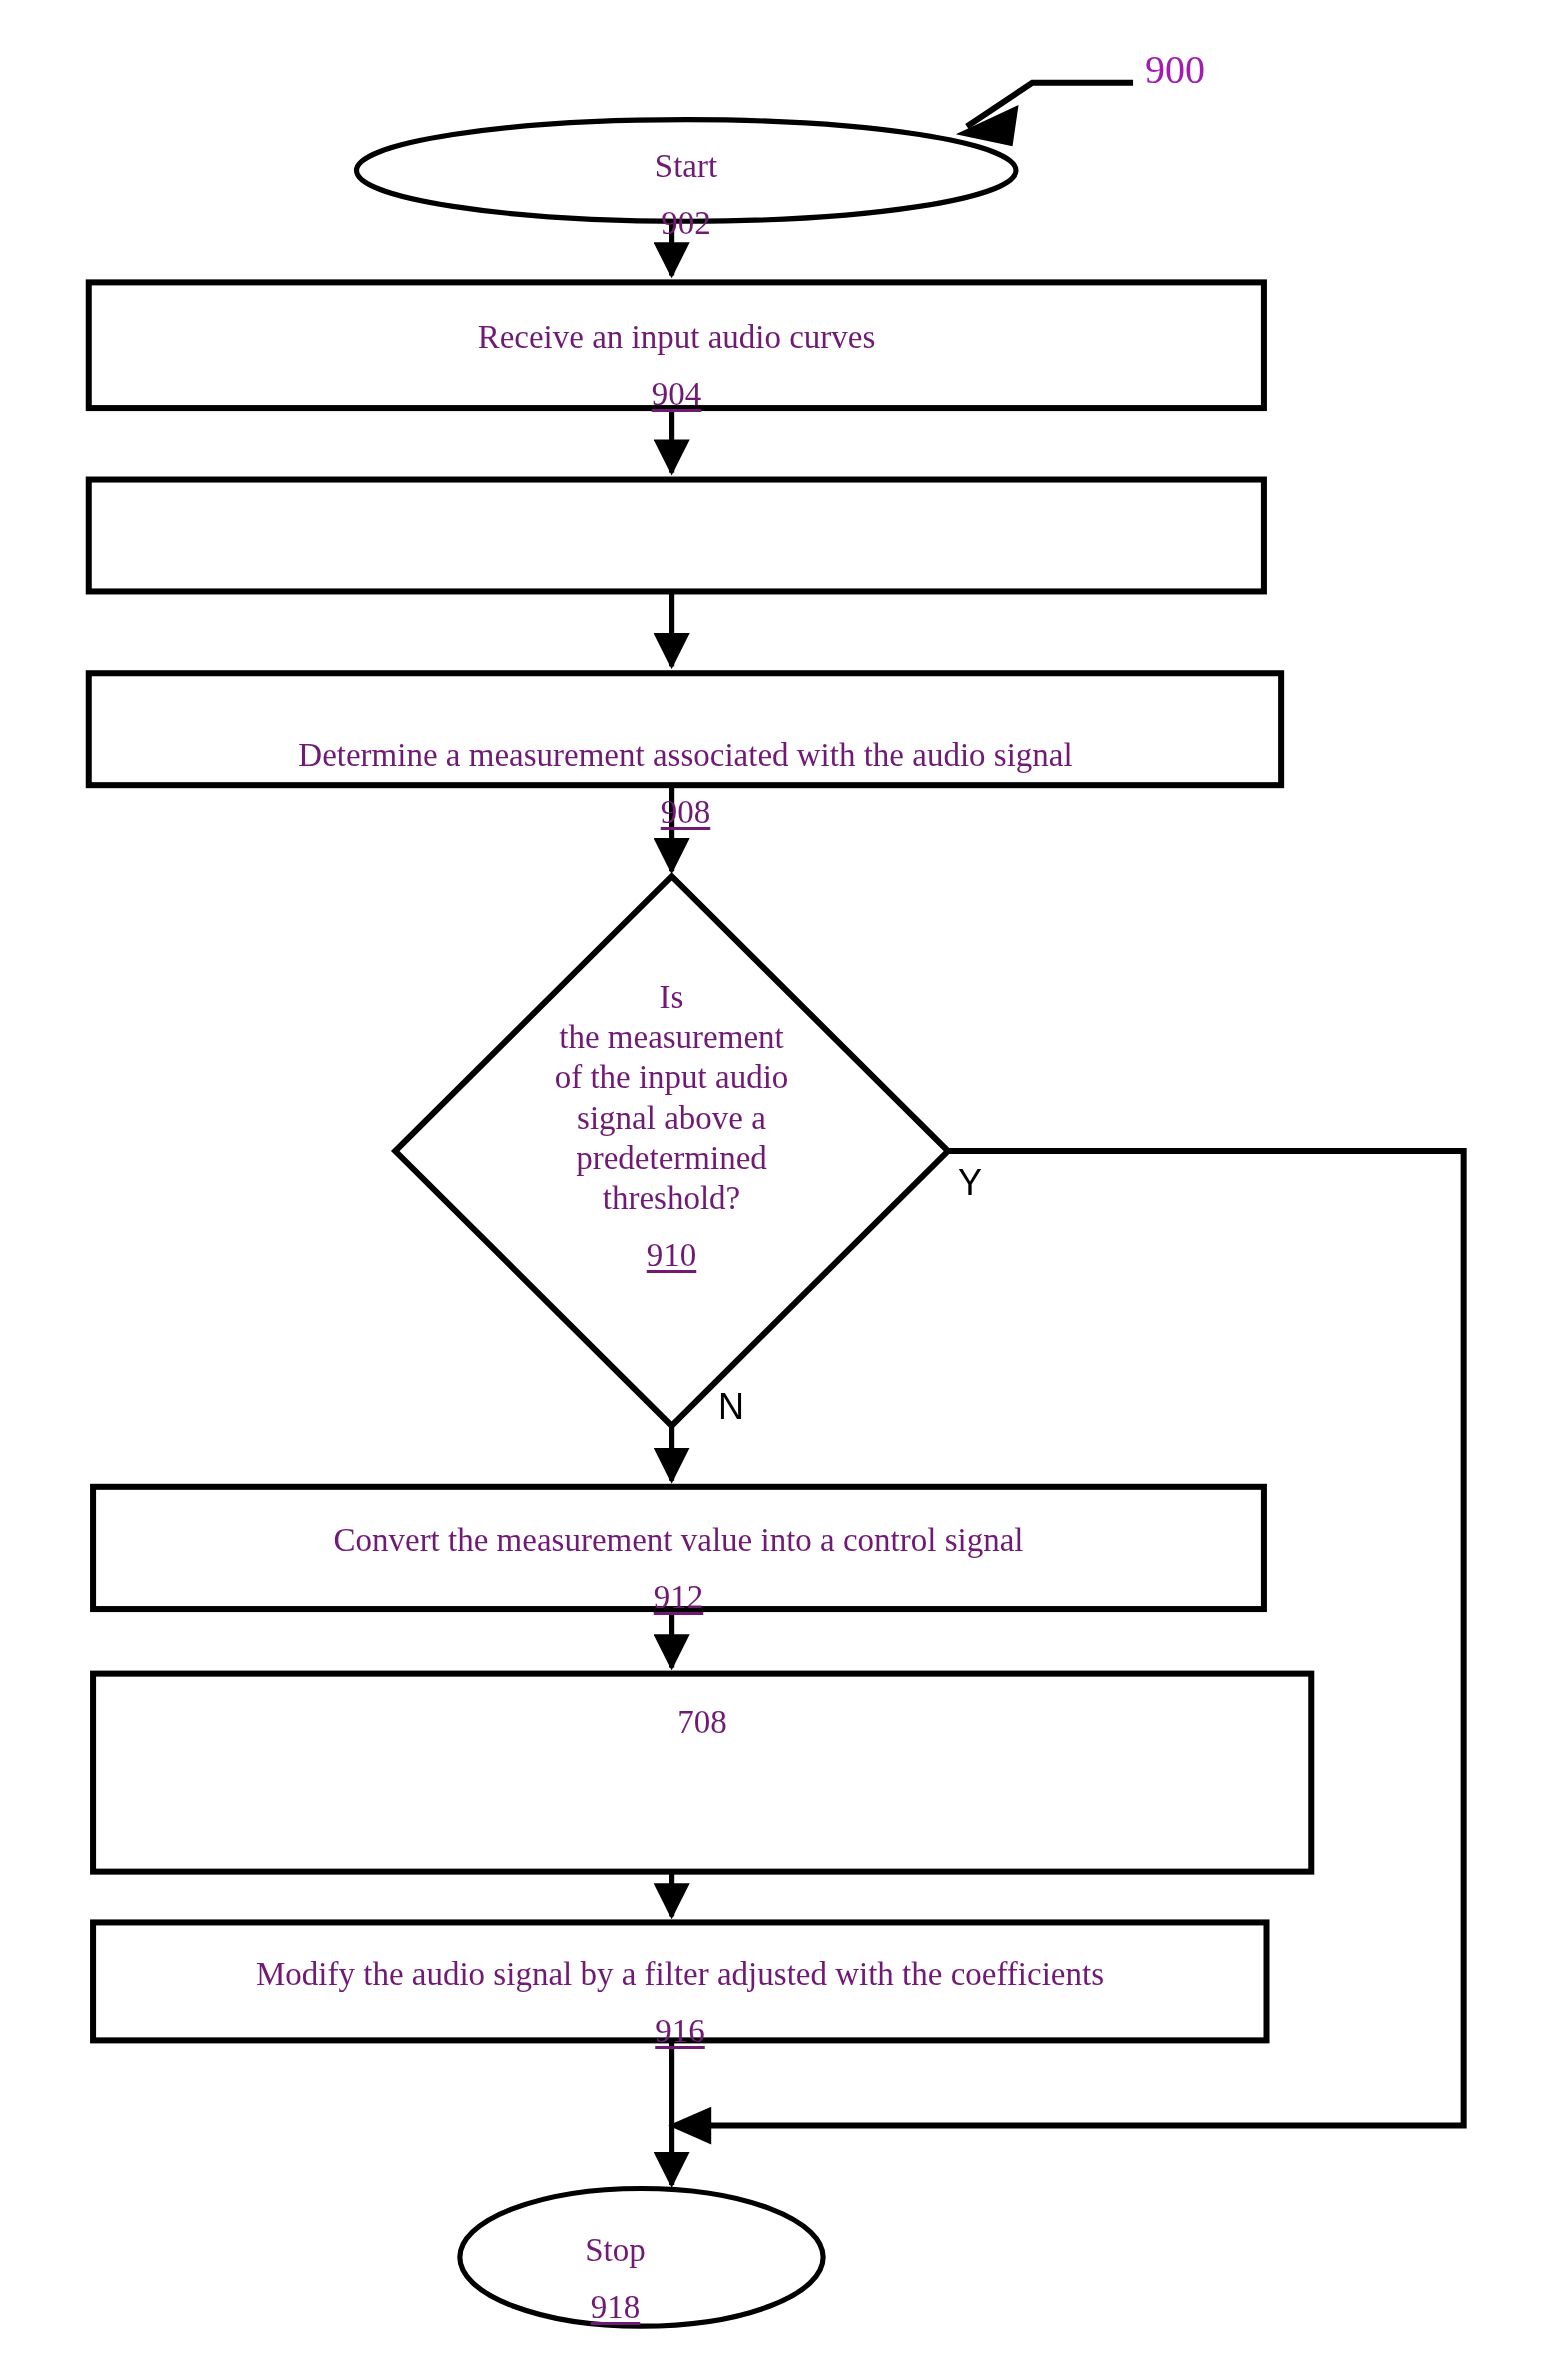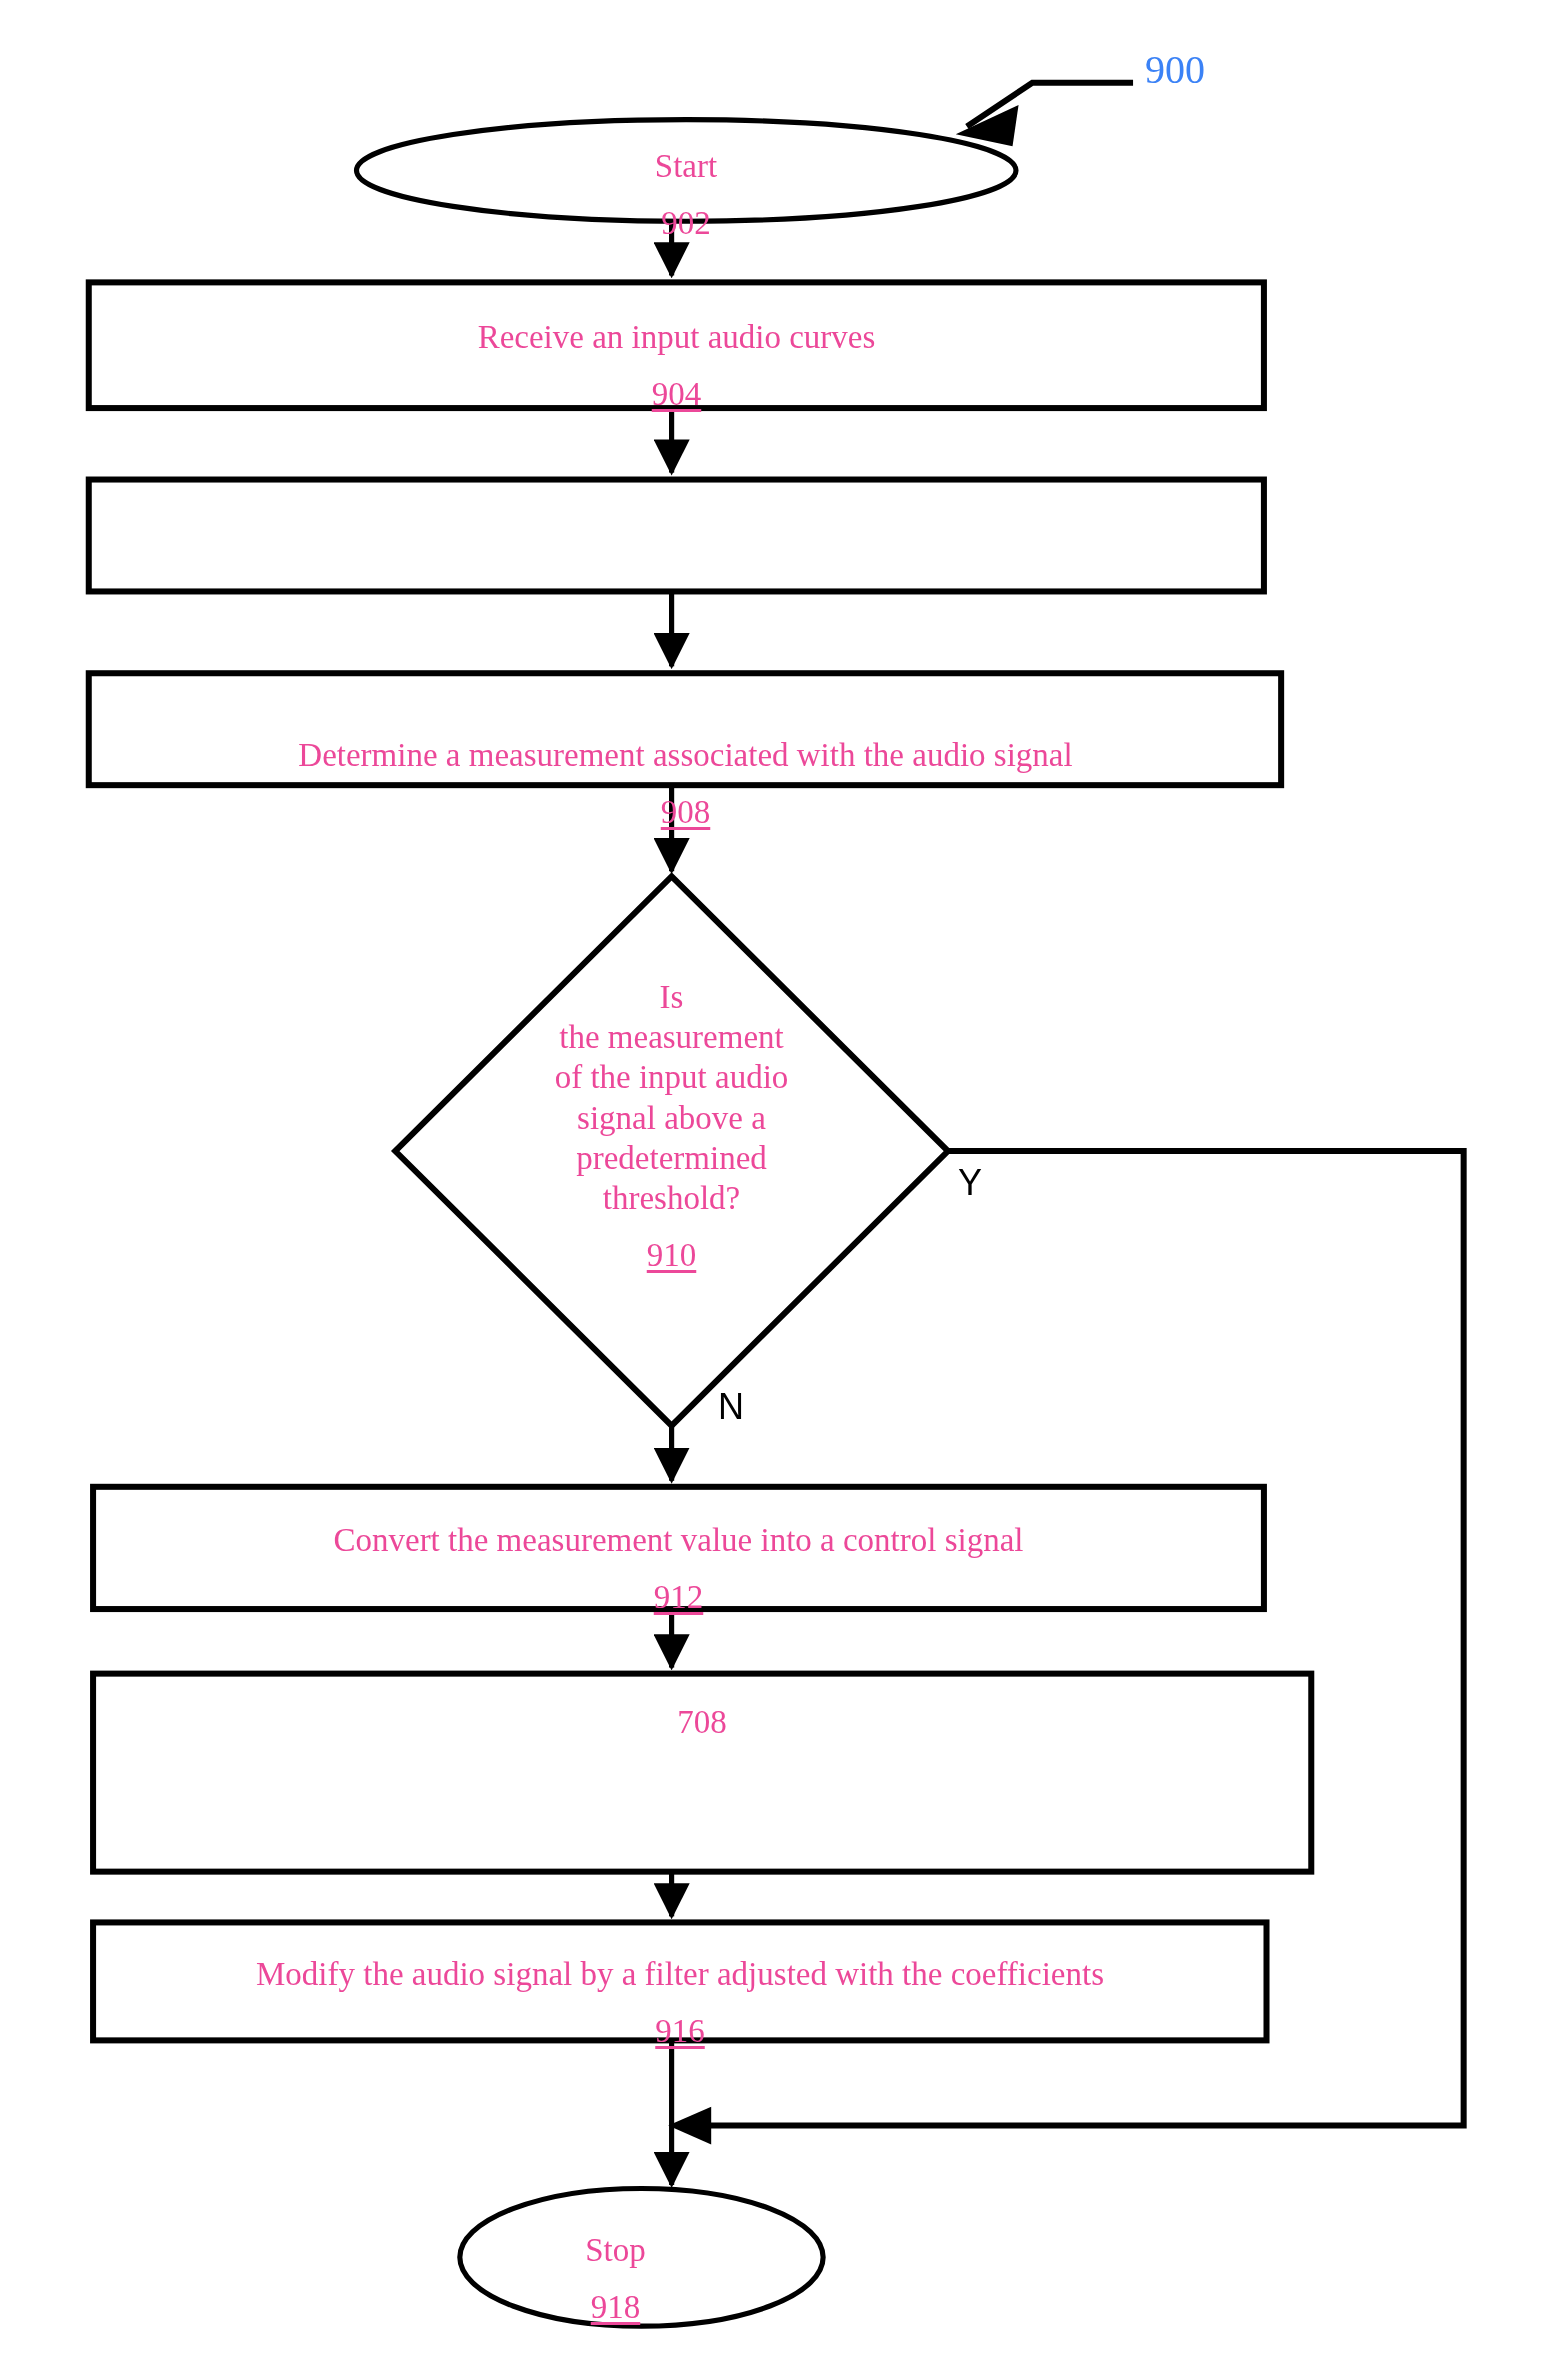--- a/index.html
+++ b/index.html
@@ -23,21 +23,21 @@
     left: 0;
     top: 0;
     width: 1555px;
     height: 2377px;
   }
   .node-text {
     position: absolute;
     text-align: center;
     line-height: 1.22;
     font-family: "Liberation Serif", "DejaVu Serif", serif;
-    color: #ec4899;
+    color: #701a75;
     white-space: pre-line;
     pointer-events: none;
   }
   .body-text {
     font-size: 33px;
   }
   .ref-num {
     font-size: 33px;
     text-decoration: underline;
     text-underline-offset: 4.3px;
@@ -48,21 +48,21 @@
   .branch-label {
     position: absolute;
     font-family: "Liberation Sans", "DejaVu Sans", sans-serif;
     font-size: 36px;
     color: #000000;
   }
   .fig-label {
     position: absolute;
     font-family: "Liberation Serif", "DejaVu Serif", serif;
     font-size: 40px;
-    color: #3b82f6;
+    color: #a21caf;
   }
 </style>
 </head>
 <body>
 
 <div id="page">
 
   <svg id="diagram-svg" viewBox="0 0 1806 2761">
     <defs>
       <marker id="arrowhead" viewBox="0 0 10 10" refX="9.2" refY="5" markerWidth="7" markerHeight="7" orient="auto-start-reverse">

